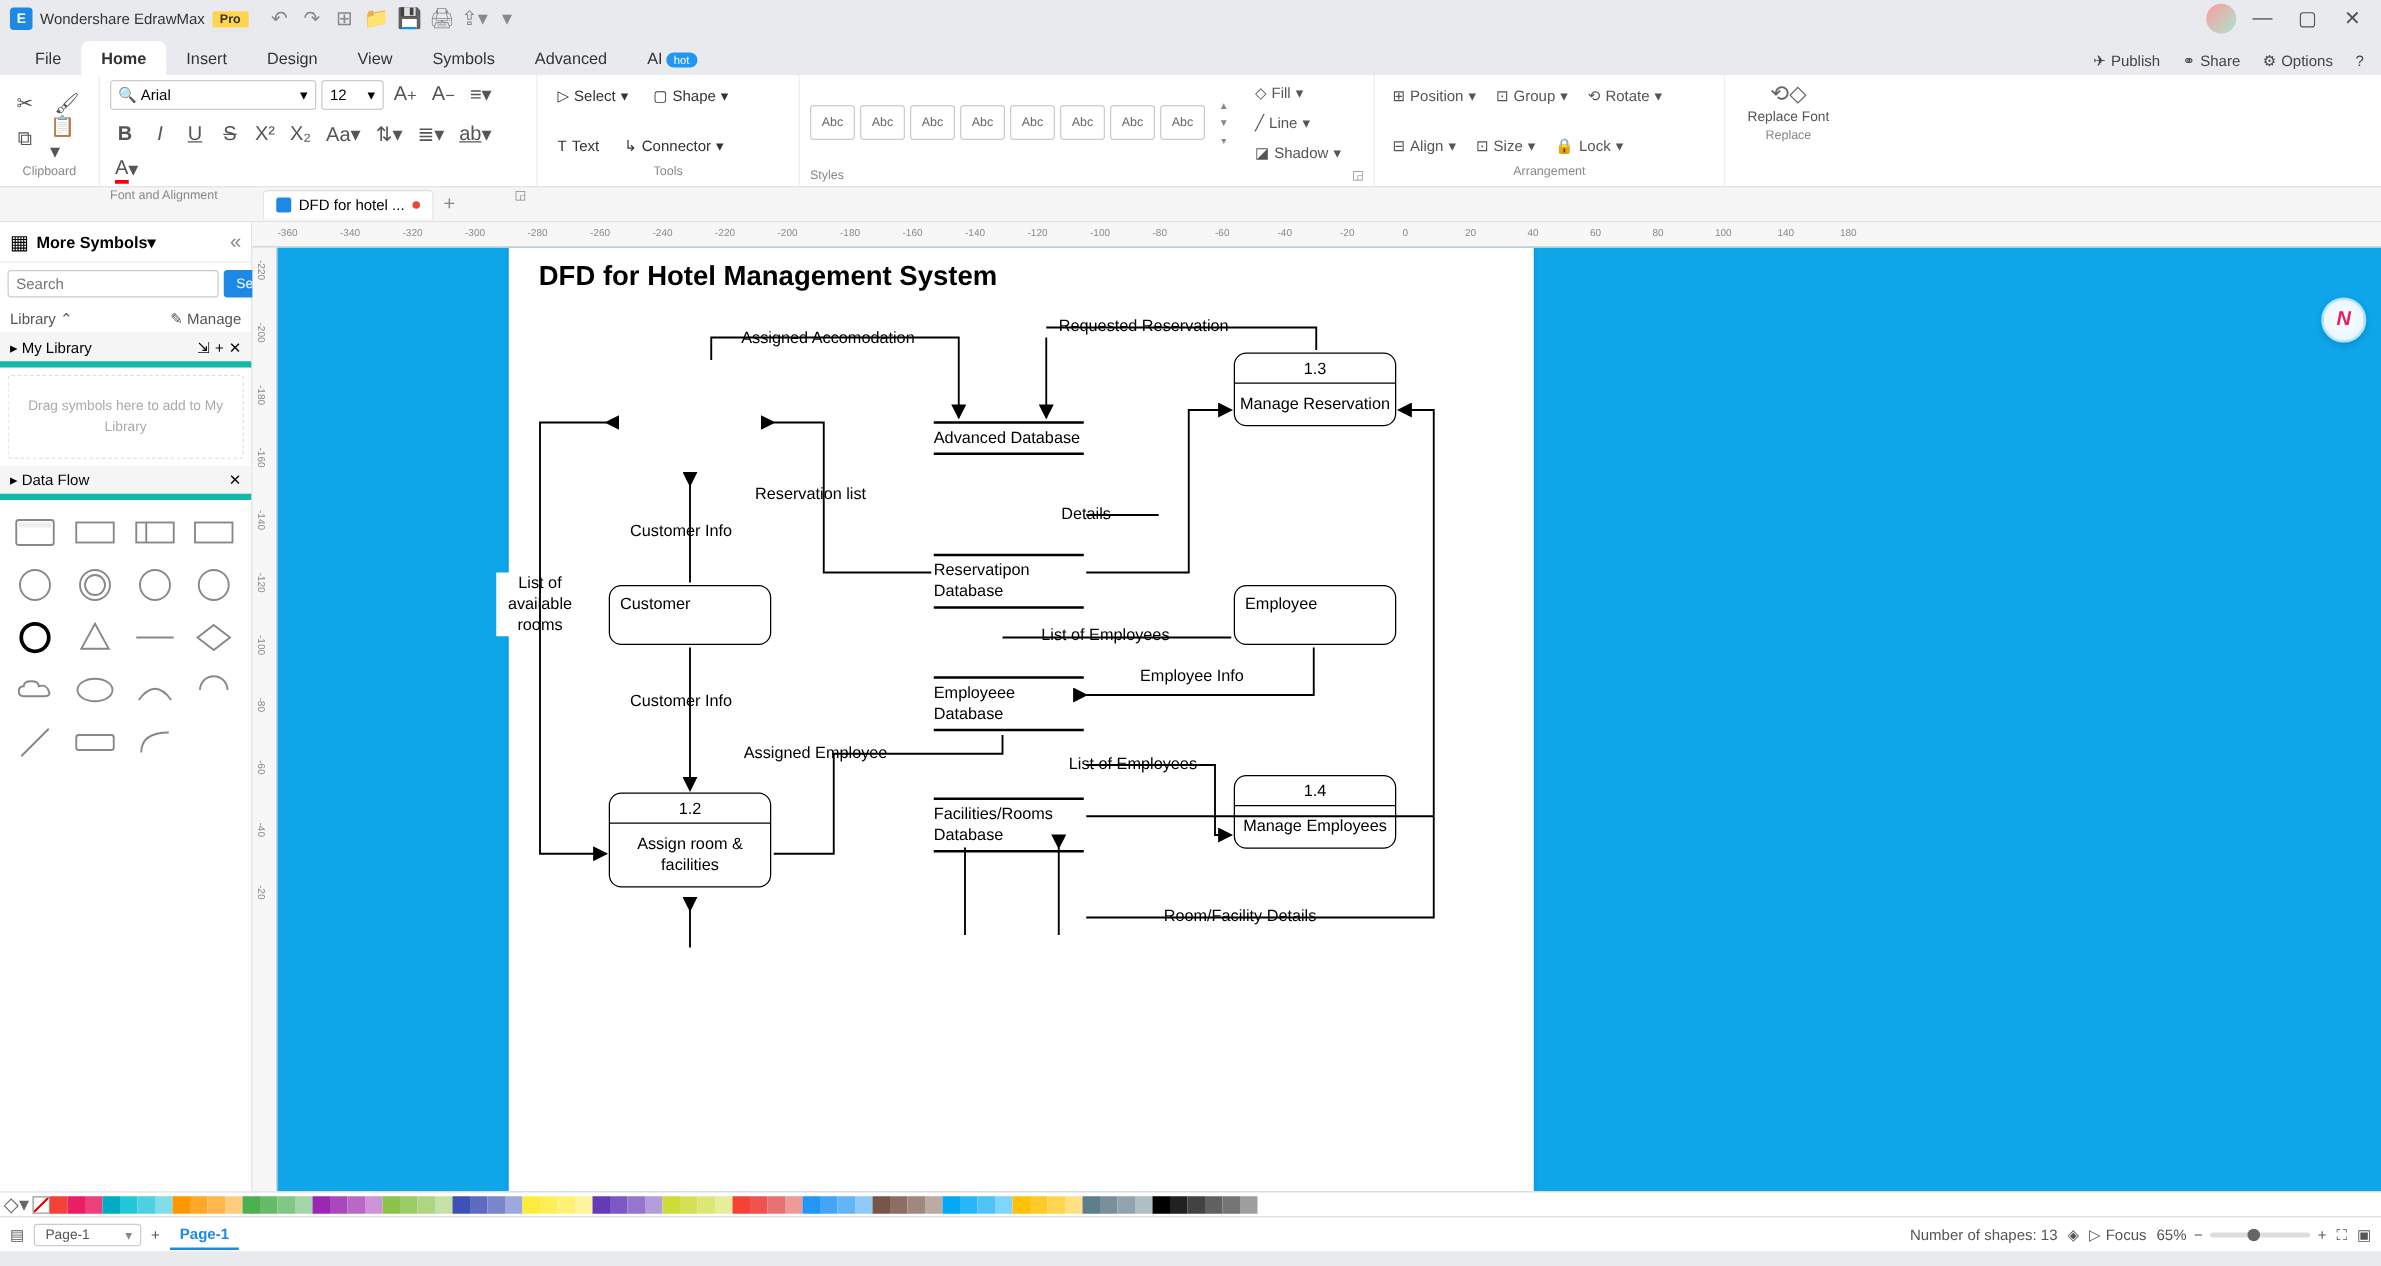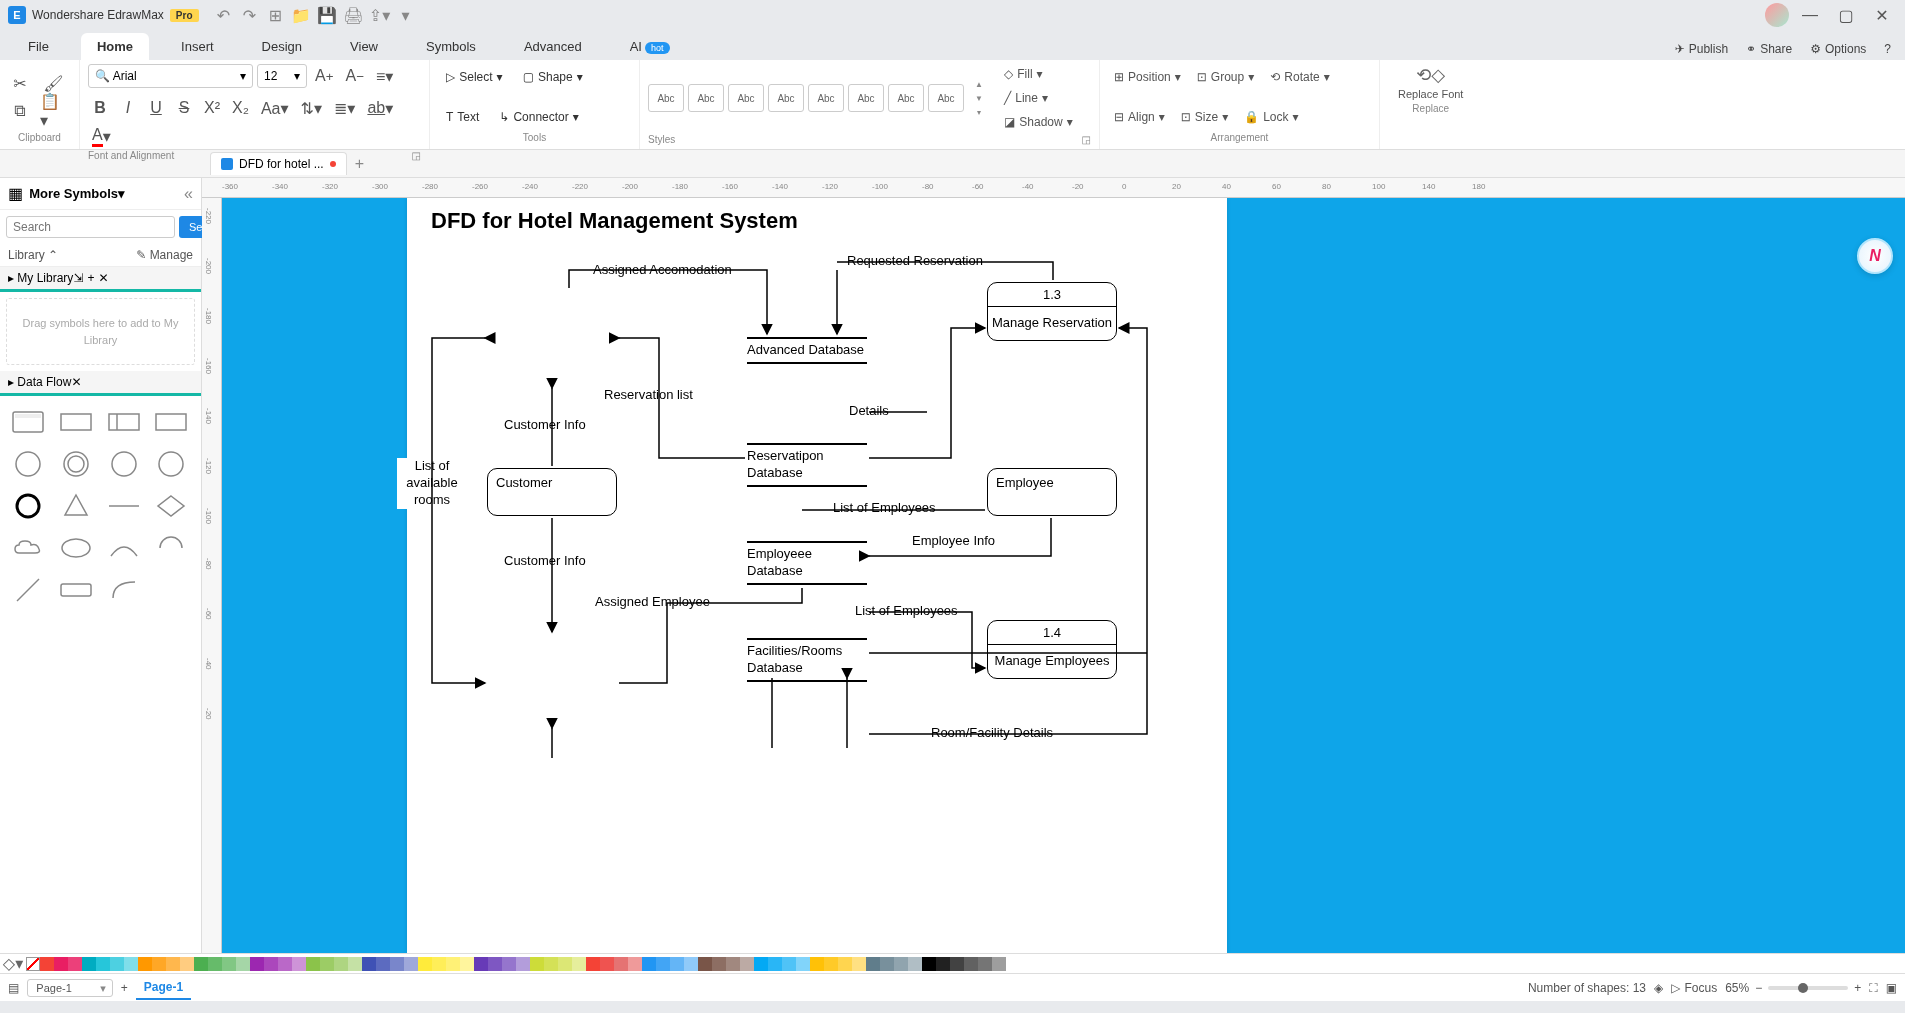--- a/index.html
+++ b/index.html
@@ -10,21 +10,21 @@
 .app-logo { width:18px; height:18px; background:#1e88e5; border-radius:3px; color:#fff; display:flex; align-items:center; justify-content:center; font-size:11px; font-weight:bold; }
 .app-title { font-size:12px; color:#333; }
 .pro-badge { background:#ffd54f; color:#333; font-size:10px; padding:1px 6px; border-radius:2px; font-weight:bold; }
 .qat { display:flex; gap:4px; margin-left:8px; }
 .qat-btn { width:22px; height:22px; display:flex; align-items:center; justify-content:center; color:#888; cursor:pointer; border-radius:3px; }
 .titlebar-spacer { flex:1; }
 .user-avatar { width:24px; height:24px; border-radius:50%; background:linear-gradient(135deg,#ff9a9e,#a8e6cf); }
 .win-btn { width:30px; height:22px; display:flex; align-items:center; justify-content:center; color:#555; cursor:pointer; }
 
 
-.menubar { height:30px; background:#e8eaed; display:flex; align-items:flex-end;gap:16px; }
+.menubar { height:30px; background:#e8eaed; display:flex; align-items:flex-end; }
 .menu-tab { padding:6px 16px; font-size:13px; color:#333; cursor:pointer; border-radius:6px 6px 0 0; }
 .menu-tab.active { background:#fff; font-weight:600; }
 .menu-tab.file { margin-left:12px; }
 .menubar-spacer { flex:1; }
 .menu-right { display:flex; gap:6px; padding-right:8px; align-items:center; }
 .menu-right-btn { display:flex; align-items:center; gap:4px; font-size:12px; color:#444; padding:4px 6px; cursor:pointer; }
 .ai-badge { background:#2196f3; color:#fff; border-radius:8px; font-size:9px; padding:1px 6px; margin-left:3px; }
 
 
 .ribbon { background:#fff; border-bottom:1px solid #ddd; display:flex; height:90px; }
@@ -58,21 +58,21 @@
 
 .sidebar { width:202px; border-right:1px solid #ddd; background:#fff; display:flex; flex-direction:column; }
 .more-symbols { height:32px; display:flex; align-items:center; padding:0 8px; gap:6px; border-bottom:1px solid #eee; }
 .more-symbols-label { font-weight:600; font-size:13px; flex:1; }
 .collapse-btn { color:#888; cursor:pointer; }
 .search-row { display:flex; padding:6px; gap:4px; }
 .search-input { flex:1; border:1px solid #ccc; border-radius:3px; padding:3px 6px; font-size:12px; }
 .search-btn { background:#1e88e5; color:#fff; border:none; border-radius:3px; padding:3px 10px; font-size:11px; cursor:pointer; }
 .lib-header { display:flex; align-items:center; justify-content:space-between; padding:4px 8px; font-size:12px; color:#555; border-bottom:1px solid #eee; }
 .lib-header-btns { display:flex; gap:4px; }
-.lib-section { padding:4px 8px; font-size:12px; background:#f5f5f5; border-bottom:3px solid #14b8a6; display:flex; align-items:center; cursor:pointer; }
+.lib-section { padding:4px 8px; font-size:12px; background:#f5f5f5; border-bottom:5px solid #14b8a6; display:flex; align-items:center; justify-content:space-between; cursor:pointer; }
 .lib-dropzone { padding:16px 8px; text-align:center; font-size:11px; color:#aaa; line-height:1.5; border:1px dashed #ddd; margin:6px; border-radius:3px; }
 .shape-grid { display:grid; grid-template-columns:repeat(4,1fr); gap:6px; padding:8px; }
 .shape-cell { width:40px; height:36px; display:flex; align-items:center; justify-content:center; cursor:pointer; }
 .shape-cell svg { stroke:#888; fill:none; stroke-width:1.5; }
 .shape-cell.active svg { stroke:#000; stroke-width:3; }
 
 
 .canvas-wrap { flex:1; display:flex; flex-direction:column; background:#eceef0; position:relative;justify-content:center; }
 .ruler-h { height:20px; background:#f7f7f7; border-bottom:1px solid #ccc; position:relative; font-size:8px; color:#888; overflow:hidden; }
 .ruler-tick { position:absolute; top:4px; }
@@ -455,20 +455,24 @@
           <div class="ruler-tick" style="top: 310px;">-100</div>
           <div class="ruler-tick" style="top: 360px;">-80</div>
           <div class="ruler-tick" style="top: 410px;">-60</div>
           <div class="ruler-tick" style="top: 460px;">-40</div>
           <div class="ruler-tick" style="top: 510px;">-20</div>
         </div>
       <div class="canvas">
         <div class="page">
           <div class="dfd-title" style="left:24px; top:10px">DFD for Hotel Management System</div>
 
+          <div class="process" style="left:80px; top:436px; width:130px">
+            <div class="process-num">1.2</div>
+            <div class="process-name">Assign room &amp; facilities</div>
+          </div>
           <div class="process" style="left:580px; top:84px; width:130px">
             <div class="process-num">1.3</div>
             <div class="process-name">Manage Reservation</div>
           </div>
           <div class="process" style="left:580px; top:422px; width:130px">
             <div class="process-num">1.4</div>
             <div class="process-name">Manage Employees</div>
           </div>
 
           <div class="entity" style="left:80px; top:270px; width:130px; height:48px">Customer</div>

